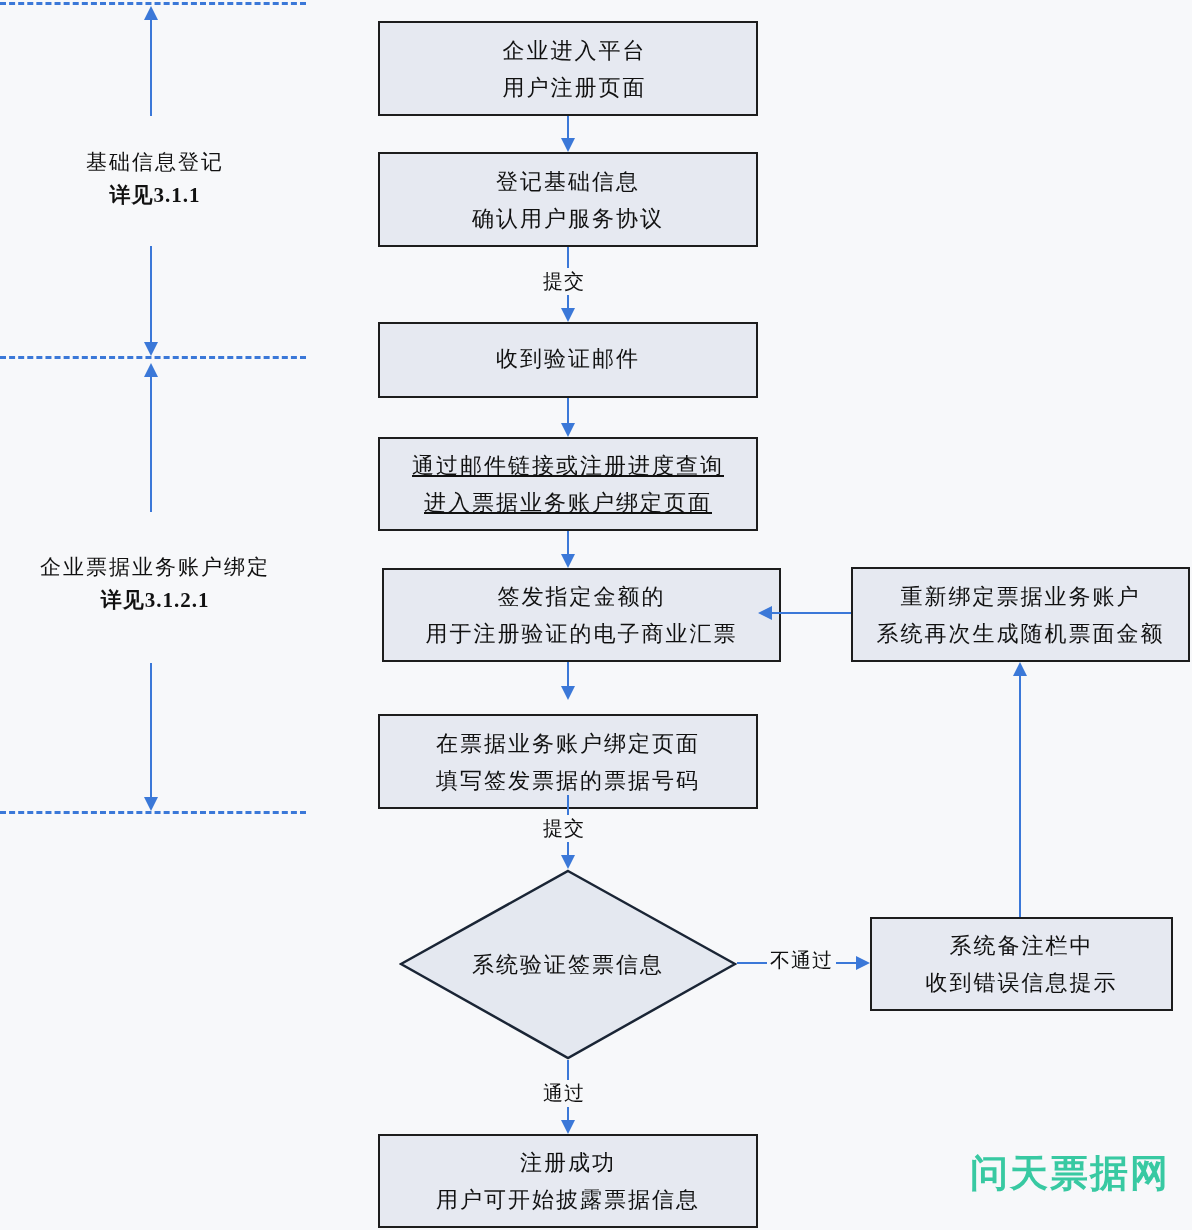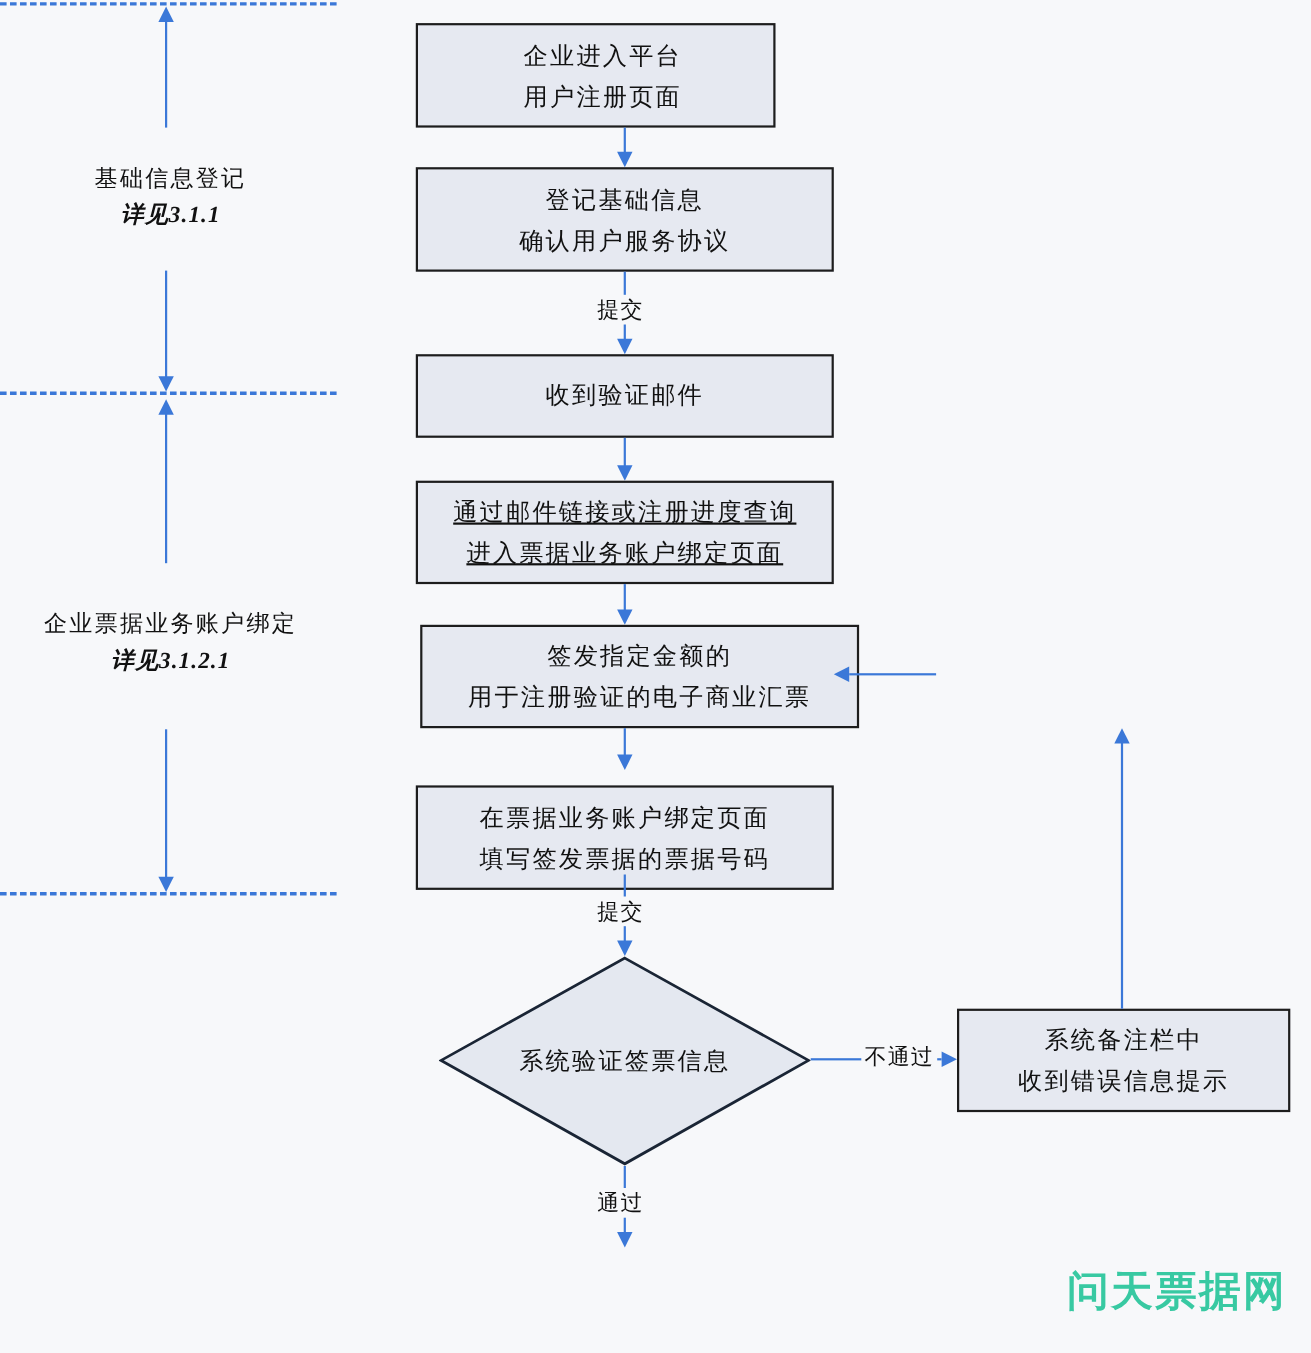--- a/index.html
+++ b/index.html
@@ -46,21 +46,21 @@
   .dashline{
     position:absolute;height:0;
     border-top:3px dashed #3b78d8;
   }
   .dim-label{
     position:absolute;
     text-align:center;
     font-size:21px;line-height:33px;
     letter-spacing:2px;
   }
-  .dim-label .ref{font-weight:bold;letter-spacing:1px;font-style:italic;}
+  .dim-label .ref{font-weight:bold;letter-spacing:1px;}
   
   .diamond-wrap{position:absolute;left:399px;top:869px;width:338px;height:191px;}
   .diamond-wrap svg{position:absolute;left:0;top:0;}
   .diamond-text{
     position:absolute;left:0;top:0;width:100%;height:100%;
     display:flex;align-items:center;justify-content:center;
     font-size:22px;letter-spacing:2px;text-align:left;
   }
   
   .watermark{
@@ -92,21 +92,21 @@
 
   <div class="ah ah-up" style="left:144px;top:363px;"></div>
   <div class="vline" style="left:150px;top:376px;height:136px;"></div>
   <div class="dim-label" style="left:5px;top:551px;width:300px;">
     <div>企业票据业务账户绑定</div>
     <div class="ref">详见3.1.2.1</div>
   </div>
   <div class="vline" style="left:150px;top:663px;height:135px;"></div>
   <div class="ah ah-down" style="left:144px;top:797px;"></div>
 
-  <div class="box" style="left:378px;top:21px;width:327px;height:95px;padding-left:13px;">
+  <div class="box" style="left:378px;top:21px;width:380px;height:95px;padding-left:13px;">
     <div>企业进入平台</div>
     <div>用户注册页面</div>
   </div>
 
   <div class="vline" style="left:567px;top:116px;height:24px;"></div>
   <div class="ah ah-down" style="left:561px;top:138px;"></div>
 
   <div class="box" style="left:378px;top:152px;width:380px;height:95px;">
     <div>登记基础信息</div>
     <div>确认用户服务协议</div>
@@ -152,32 +152,40 @@
     <svg width="338" height="191" viewBox="0 0 338 191">
       <polygon points="169,2 336,95 169,189 2,95" fill="#e4e8f0" stroke="#1a2535" stroke-width="2.5"></polygon>
     </svg>
     <div class="diamond-text">系统验证签票信息</div>
   </div>
 
   <div class="vline" style="left:567px;top:1060px;height:60px;"></div>
   <div class="conn-label" style="left:540px;top:1080px;">通过</div>
   <div class="ah ah-down" style="left:561px;top:1120px;"></div>
 
+  <div class="box" style="left:378px;top:1134px;width:380px;height:94px;">
+    <div>注册成功</div>
+    <div>用户可开始披露票据信息</div>
+  </div>
 
   <div class="hline" style="left:737px;top:962px;width:119px;"></div>
-  <div class="conn-label" style="left:767px;top:947px;margin-left:16px;">不通过</div>
+  <div class="conn-label" style="left:767px;top:947px;">不通过</div>
   <div class="ah ah-right" style="left:856px;top:956px;"></div>
 
   <div class="box" style="left:870px;top:917px;width:303px;height:94px;">
     <div>系统备注栏中</div>
     <div>收到错误信息提示</div>
   </div>
 
   <div class="vline" style="left:1019px;top:675px;height:242px;"></div>
   <div class="ah ah-up" style="left:1013px;top:662px;"></div>
 
+  <div class="box" style="left:851px;top:567px;width:339px;height:95px;">
+    <div>重新绑定票据业务账户</div>
+    <div>系统再次生成随机票面金额</div>
+  </div>
 
   <div class="hline" style="left:772px;top:612px;width:79px;"></div>
   <div class="ah ah-left" style="left:758px;top:606px;"></div>
 
   <div class="watermark">问天票据网</div>
 
 </div>
 
 </body></html>

